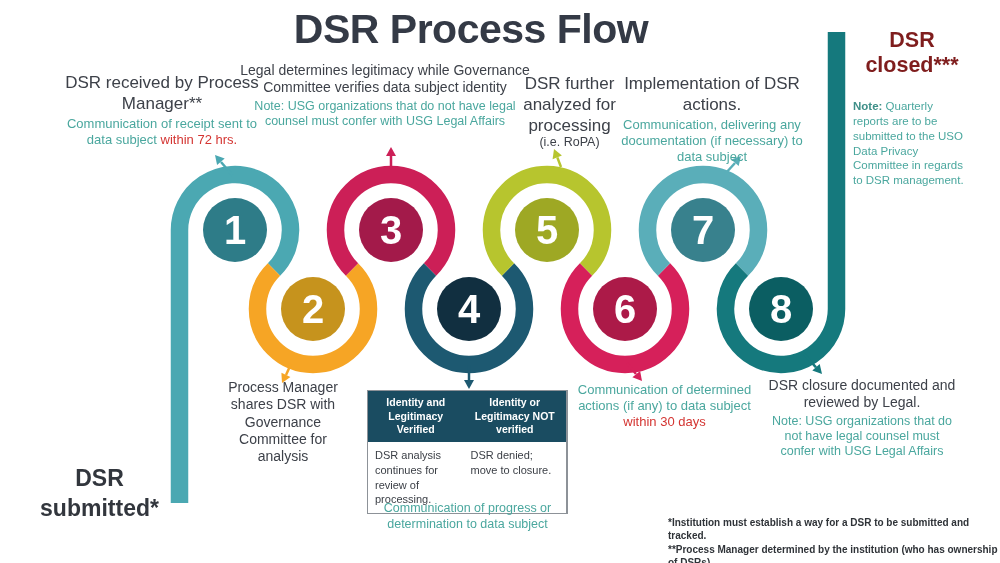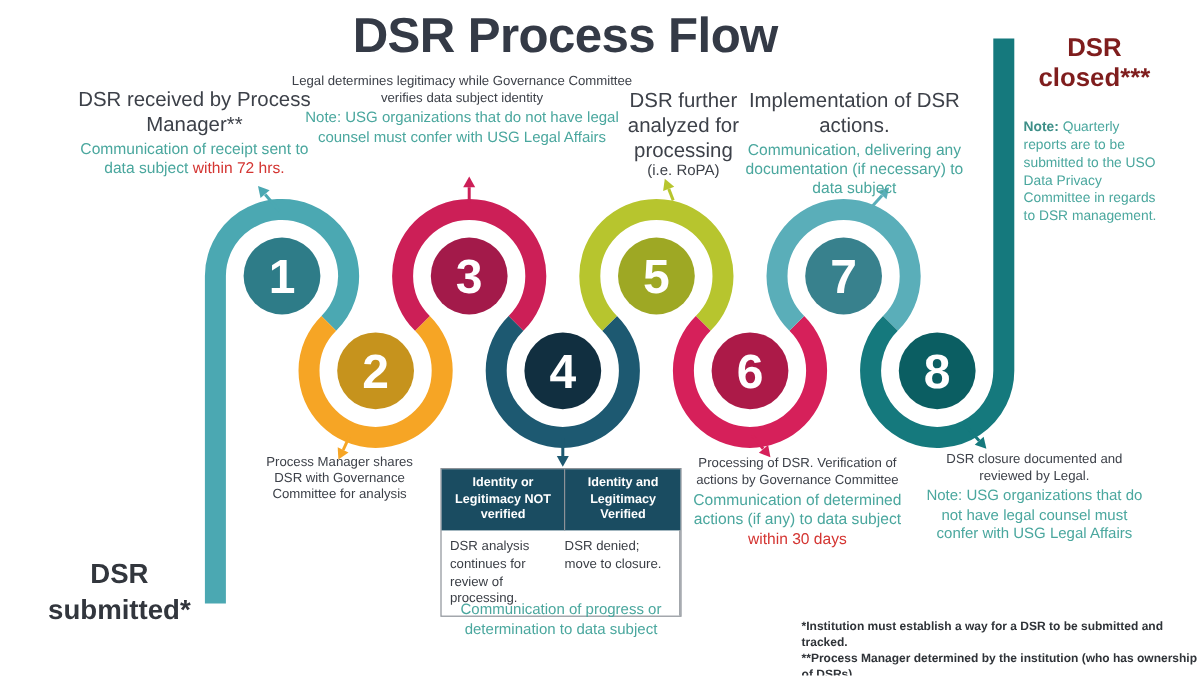--- a/index.html
+++ b/index.html
@@ -2,21 +2,21 @@
 <html><head>
 <meta charset="utf-8">
 <style>
   html,body{margin:0;padding:0;background:#fff;}
   body{width:1000px;height:563px;position:relative;overflow:hidden;
        font-family:"Liberation Sans",sans-serif;-webkit-font-smoothing:antialiased;}
   .abs{position:absolute;}
   .ctr{text-align:center;}
   #title{left:71px;top:6px;width:800px;font-size:41px;font-weight:700;color:#343A46;letter-spacing:-.5px;}
   #ribbon{left:0;top:0;}
-  .step-title{color:#3D4149;font-size:11px;line-height:1.24;}
+  .step-title{color:#3D4149;font-size:14px;line-height:1.24;}
   .step-note{color:#4AA79E;font-size:13px;line-height:1.22;margin-top:2px;}
   .note-sm{font-size:12.5px;}
   .hl{color:#D43532;}
   .sub{color:#3D4149;font-size:12.5px;line-height:1.1;}
   #step1-block{left:62px;top:72px;width:200px;}
   #step1-block .step-title{font-size:17px;}
   #step3-block{left:240px;top:62px;width:290px;}
   #step5-block{left:512px;top:73px;width:115px;}
   #step5-block .step-title{font-size:17px;}
   #step7-block{left:618px;top:73px;width:188px;}
@@ -133,32 +133,31 @@
   <div id="closed-label">DSR closed***</div>
   <div id="closed-note"><b>Note:</b><span> Quarterly reports are to be submitted to the USO Data Privacy Committee in regards to DSR management.</span></div>
 </div>
 
 <div id="submitted-block" class="abs ctr">DSR submitted*</div>
 
 <div id="step2-block" class="abs ctr step-title">Process Manager shares DSR with Governance Committee for analysis</div>
 
 <div id="table-block" class="abs">
   <div class="thead">
+    <div class="cell c2">Identity and Legitimacy Verified</div>
     <div class="cell c1">Identity or Legitimacy NOT verified</div>
-    <div class="cell c2">Identity and Legitimacy Verified</div>
   </div>
   <div class="tbody">
     <div class="cell c2">DSR analysis continues for review of processing.</div>
     <div class="cell c1">DSR denied; move to closure.</div>
   </div>
 </div>
 <div id="table-caption" class="abs ctr">Communication of progress or determination to data subject</div>
 
 <div id="step6-block" class="abs ctr">
-  <div class="step-title">Processing of DSR. Verification of actions by Governance Committee</div>
   <div class="step-note"><span>Communication of determined actions (if any) to data subject </span><span class="hl">within 30 days</span></div>
 </div>
 
 <div id="step8-block" class="abs ctr">
   <div class="step-title">DSR closure documented and reviewed by Legal.</div>
   <div class="step-note note-sm">Note: USG organizations that do not have legal counsel must confer with USG Legal Affairs</div>
 </div>
 
 <div id="footnotes" class="abs">
   <div>*Institution must establish a way for a DSR to be submitted and tracked.</div>

